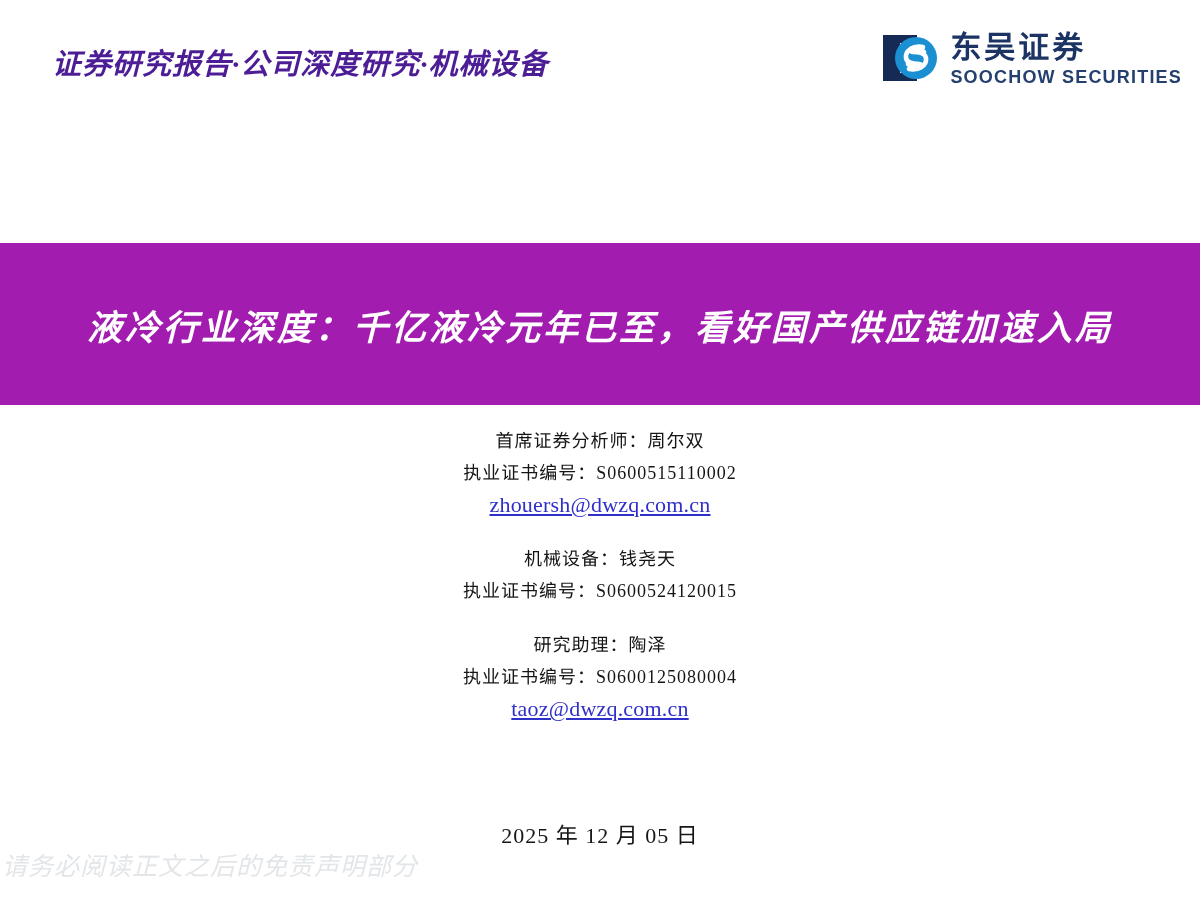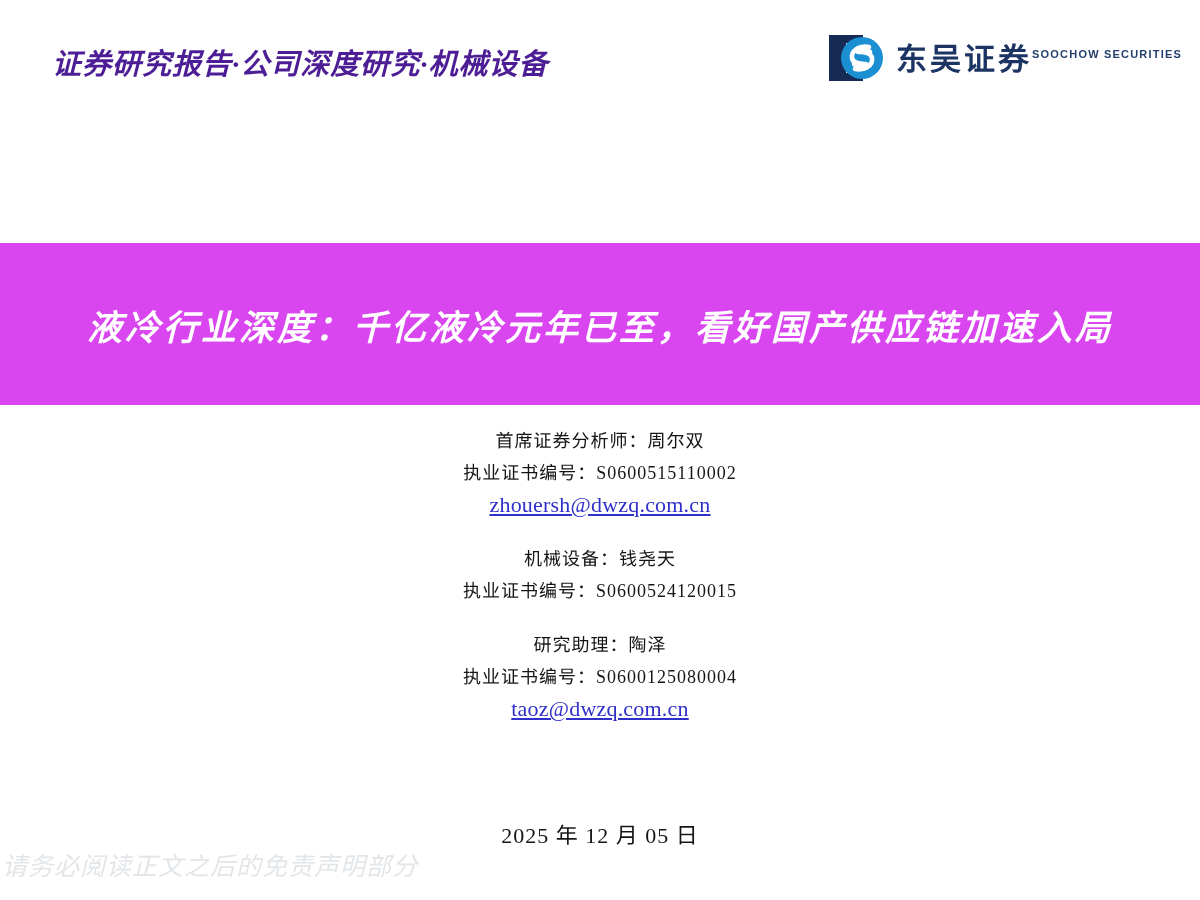--- a/index.html
+++ b/index.html
@@ -49,49 +49,50 @@
   .logo-mark {
     width: 58px;
     height: 52px;
     position: relative;
     margin-right: 9px;
     flex: none;
   }
   .logo-mark svg { display: block; }
   .logo-text {
     display: flex;
+    flex-direction: column;
     justify-content: center;
     line-height: 1;
   }
   .logo-cn {
     font-family: "Liberation Serif", "DejaVu Serif", serif;
     font-size: 31px;
     font-weight: bold;
     color: #1b3464;
     letter-spacing: 3px;
     white-space: nowrap;
   }
   .logo-en {
     margin-top: 5px;
     font-family: "Liberation Sans", sans-serif;
-    font-size: 11px;
+    font-size: 18px;
     font-weight: bold;
     color: #25406e;
     letter-spacing: 1.2px;
     white-space: nowrap;
   }
 
   
   .title-banner {
     position: absolute;
     left: 0;
     top: 243px;
     width: 1200px;
     height: 162px;
-    background: #d946ef;
+    background: #a21caf;
     display: flex;
     align-items: center;
   }
   .banner-title {
     width: 100%;
     text-align: center;
     color: #ffffff;
     font-family: "Liberation Serif", "DejaVu Serif", serif;
     font-weight: bold;
     font-style: italic;

